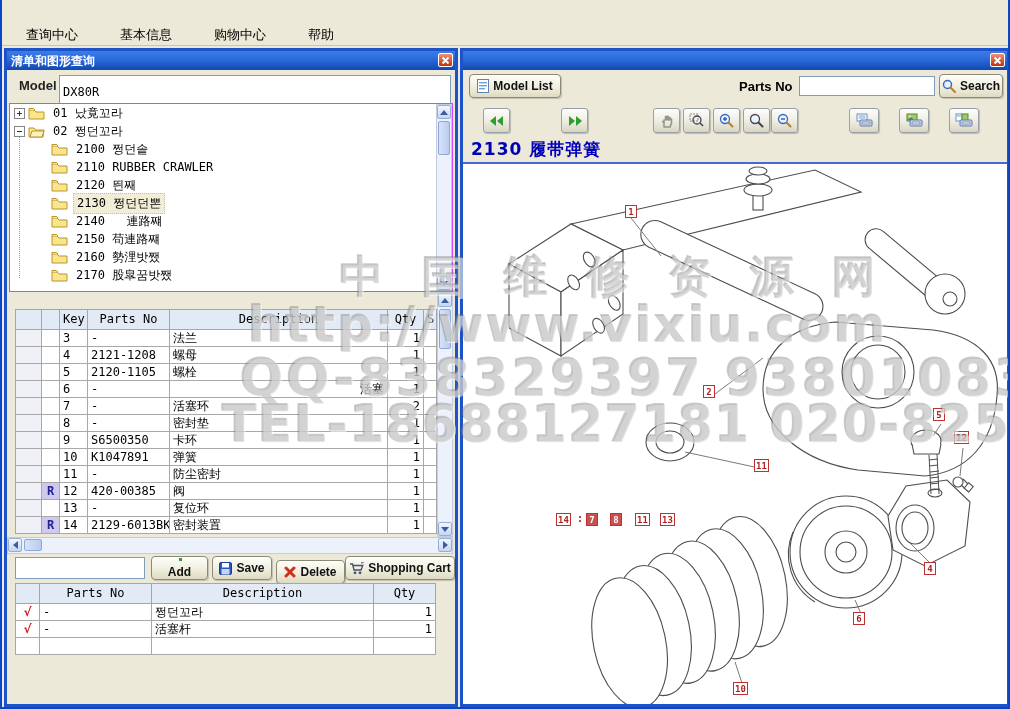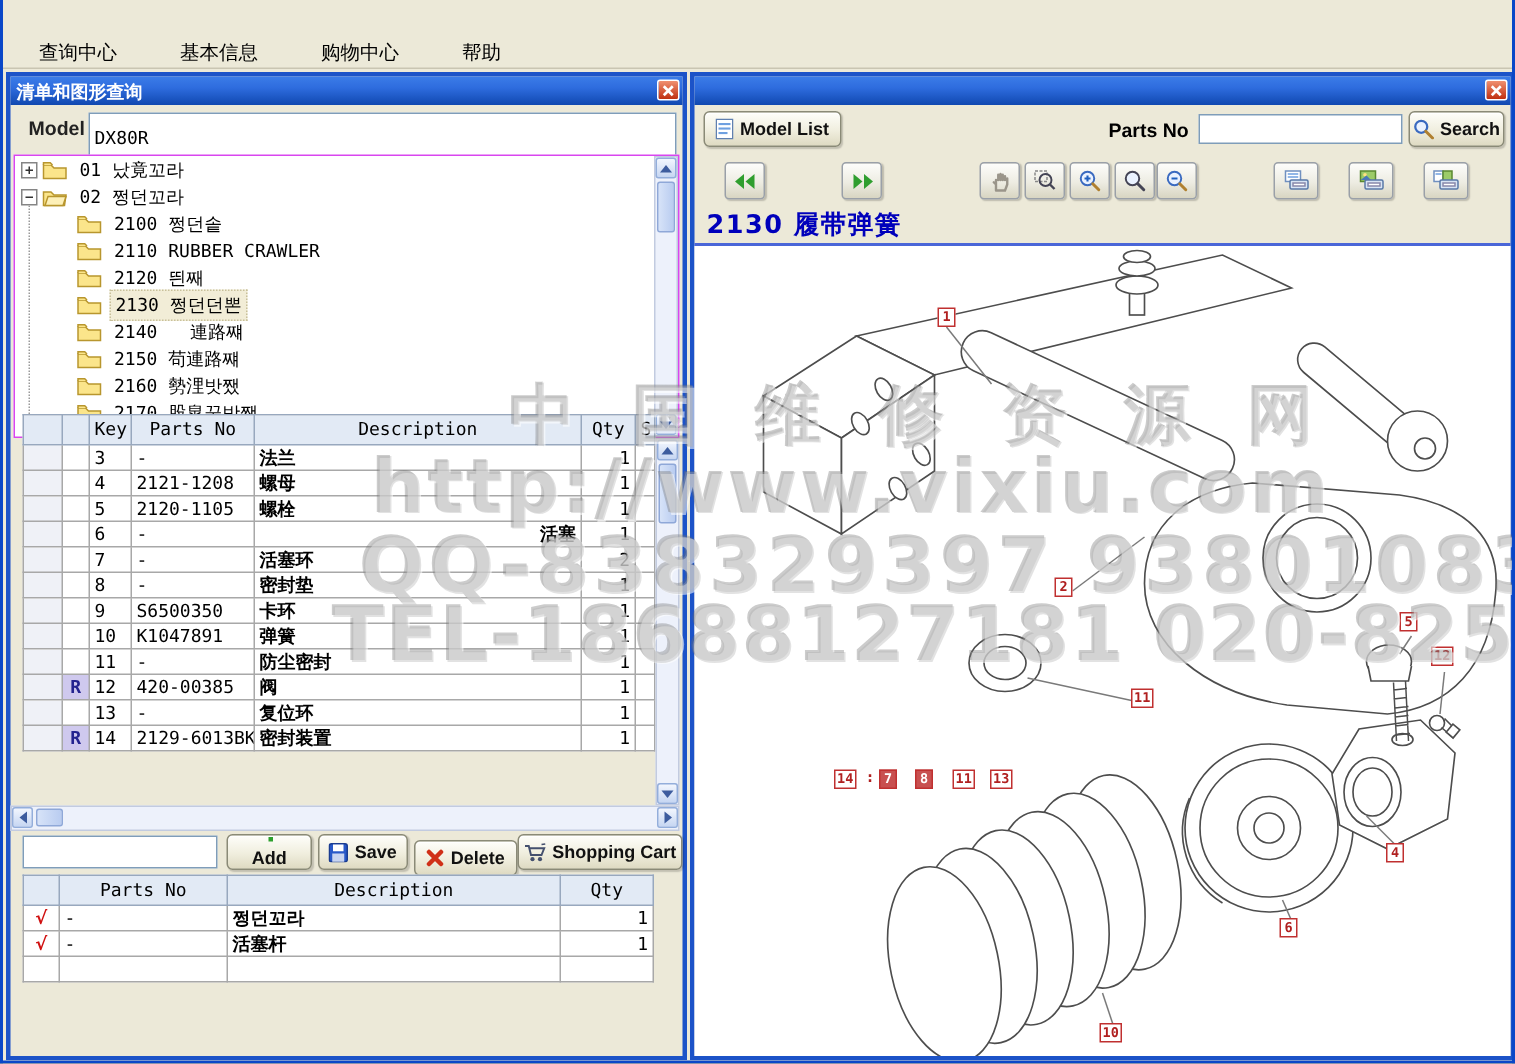--- a/index.html
+++ b/index.html
@@ -71,24 +71,24 @@
 
   
   table { border-collapse:collapse; table-layout:fixed; background:#fff; }
   td, th { border:1px solid #A8A8A8; font:12px "DejaVu Sans Mono",monospace; height:17px; line-height:15px;
     padding:0 3px; overflow:hidden; white-space:nowrap; text-align:left; font-weight:normal; }
   th { background:#E2EAF5; text-align:center; height:20px; border-color:#98A8BE; }
   td.rowhdr { background:#EFF1F7; }
   td.rbadge { background:#fff; text-align:center; font-weight:bold; color:#23238F; }
   td.rbadge.on { background:#CFC9EE; }
   td.qty { text-align:right; }
-  td.desc { font-family:"DejaVu Sans",sans-serif;font-weight:bold; }
+  td.desc { font-family:"DejaVu Sans",sans-serif; }
   td.desc.right { text-align:right; }
   td.chk { color:#D01010; font-weight:bold; text-align:center; font-family:"DejaVu Sans",sans-serif; }
-  .ptable-wrap { position:absolute; left:8px; top:206px; }
+  .ptable-wrap { position:absolute; left:8px; top:239px; }
   .cart-table-wrap { position:absolute; left:8px; top:513px; }
 
   
   .xpbtn { border:1px solid #8A8A77; border-radius:4px;
     background:linear-gradient(180deg,#FEFEFA,#F0EEDE 55%,#DEDAC2);
     box-shadow:inset 0 1px 0 #fff, 1px 1px 1px rgba(0,0,0,0.18);
     display:inline-flex; align-items:center; justify-content:center; gap:4px;
     font-weight:bold; font-size:12px; color:#111; cursor:default; }
   .actions { position:absolute; left:0; top:486px; width:448px; height:26px; }
   .cart-input { position:absolute; left:8px; top:1px; width:130px; height:22px; border:1px solid #7F9DB9; padding:2px; font:12px "DejaVu Sans Mono",monospace; }

